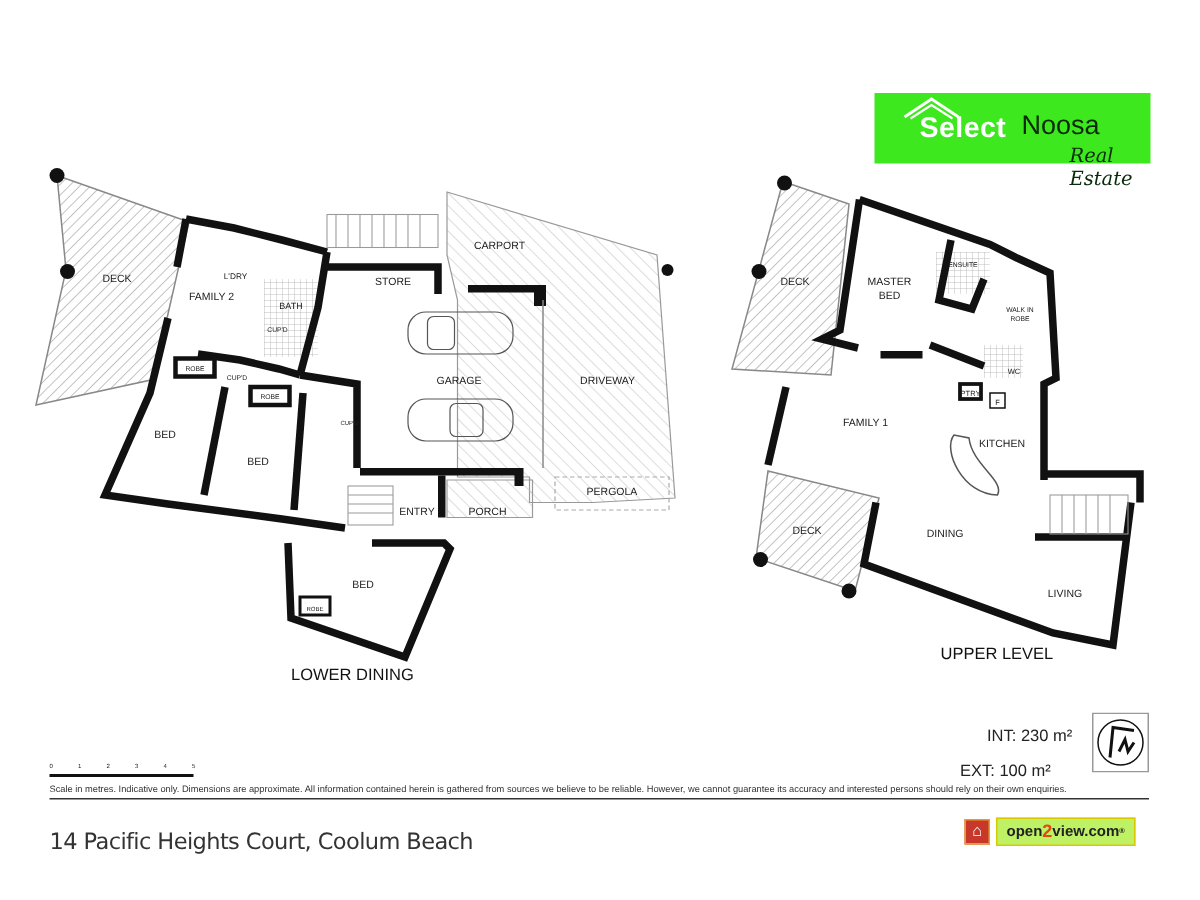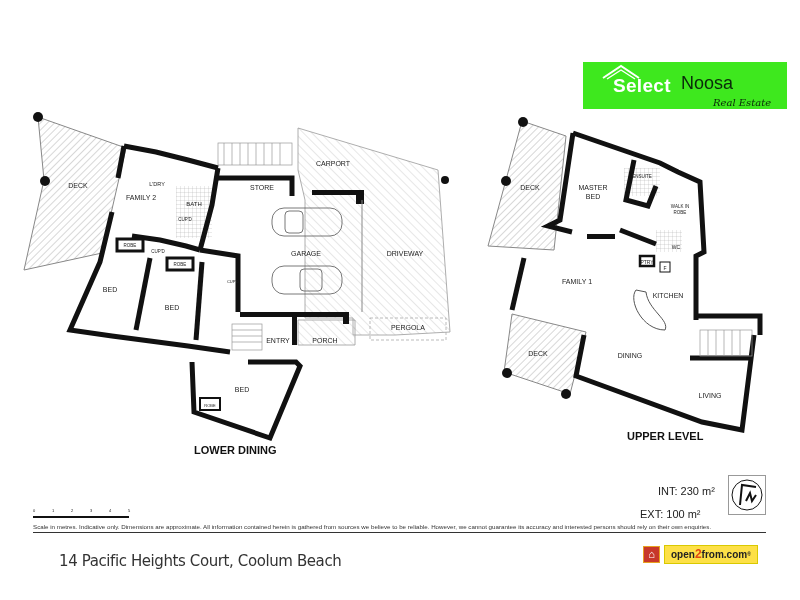--- a/index.html
+++ b/index.html
@@ -1,29 +1,29 @@
 <!DOCTYPE html>
 <html><head>
 <meta charset="utf-8">
 <style>
   html,body{margin:0;padding:0;background:#fff;}
   body{width:800px;height:600px;position:relative;overflow:hidden;font-family:"Liberation Sans",sans-serif;color:#222;}
   .abs{position:absolute;}
   svg text{font-family:"Liberation Sans",sans-serif;}
-  .logo{left:583px;top:62px;width:204px;height:47px;background:#3ee81e;}
+  .logo{left:583px;top:62px;width:184px;height:47px;background:#3ee81e;}
   .logo .sel{position:absolute;left:30px;top:13px;font-size:19px;font-weight:bold;color:#fff;letter-spacing:0.3px;}
   .logo .noosa{position:absolute;left:98px;top:11px;font-size:18px;font-weight:normal;color:#0a2a0a;text-align:center;}
-  .logo .re{position:absolute;left:130px;top:35px;font-size:10px;font-style:italic;color:#0a2a0a;font-family:"DejaVu Serif",serif;}
-  .level-label{font-size:11px;font-weight:bold;color:#111;padding-left:44px;}
+  .logo .re{position:absolute;left:130px;top:35px;font-size:13px;font-style:italic;color:#0a2a0a;font-family:"DejaVu Serif",serif;}
+  .level-label{font-size:11px;font-weight:normal;color:#111;padding-left:44px;}
   .area{font-size:11px;color:#222;line-height:14px;}
   .disclaimer{left:33px;top:523px;width:733px;font-size:6.2px;color:#333;border-bottom:1px solid #333;padding-bottom:2px;white-space:nowrap;}
-  .address{left:33px;top:552px;font-size:15px;color:#333;font-family:"DejaVu Sans",sans-serif;font-weight:normal;letter-spacing:-0.4px;margin-left:26px;}
+  .address{left:33px;top:552px;font-size:15px;color:#333;font-family:"DejaVu Sans",sans-serif;font-weight:normal;letter-spacing:-0.4px;}
   .o2v{left:643px;top:545px;height:18px;display:flex;align-items:center;}
   .o2v .ico{width:17px;height:17px;background:#c7372a;border:1px solid #e7a020;box-sizing:border-box;color:#fff;font-size:11px;display:flex;align-items:center;justify-content:center;}
-  .o2v .txt{margin-left:4px;background:#fde047;height:17px;padding:0 6px;font-size:10px;font-weight:bold;color:#222;display:flex;align-items:center;border:1px solid #d9c900;}
+  .o2v .txt{margin-left:4px;background:#bef264;height:17px;padding:0 6px;font-size:10px;font-weight:bold;color:#222;display:flex;align-items:center;border:1px solid #d9c900;}
   .o2v .txt .two{color:#e24a12;font-size:12px;}
   .scale{left:33px;top:508px;}
 </style>
 </head>
 <body>
 
 <div class="abs logo">
   <svg class="abs" style="left:18px;top:2px" width="40" height="16">
     <polyline points="2,14 20,2 38,14" fill="none" stroke="#fff" stroke-width="2"></polyline>
     <polyline points="6,15 20,6 34,15" fill="none" stroke="#fff" stroke-width="1.4"></polyline>
@@ -217,16 +217,16 @@
 
 <div class="abs disclaimer">Scale in metres. Indicative only. Dimensions are approximate. All information contained herein is gathered from sources we believe to be reliable. However, we cannot guarantee its accuracy and interested persons should rely on their own enquiries.</div>
 
 <div class="abs address">14 Pacific Heights Court, Coolum Beach</div>
 
 <div class="abs o2v">
   <div class="ico">⌂</div>
   <div class="txt">
       <span>open</span>
       <span class="two">2</span>
-      <span>from.com</span>
+      <span>view.com</span>
       <sup style="font-size:5px">®</sup>
     </div>
 </div>
 
 </body></html>

